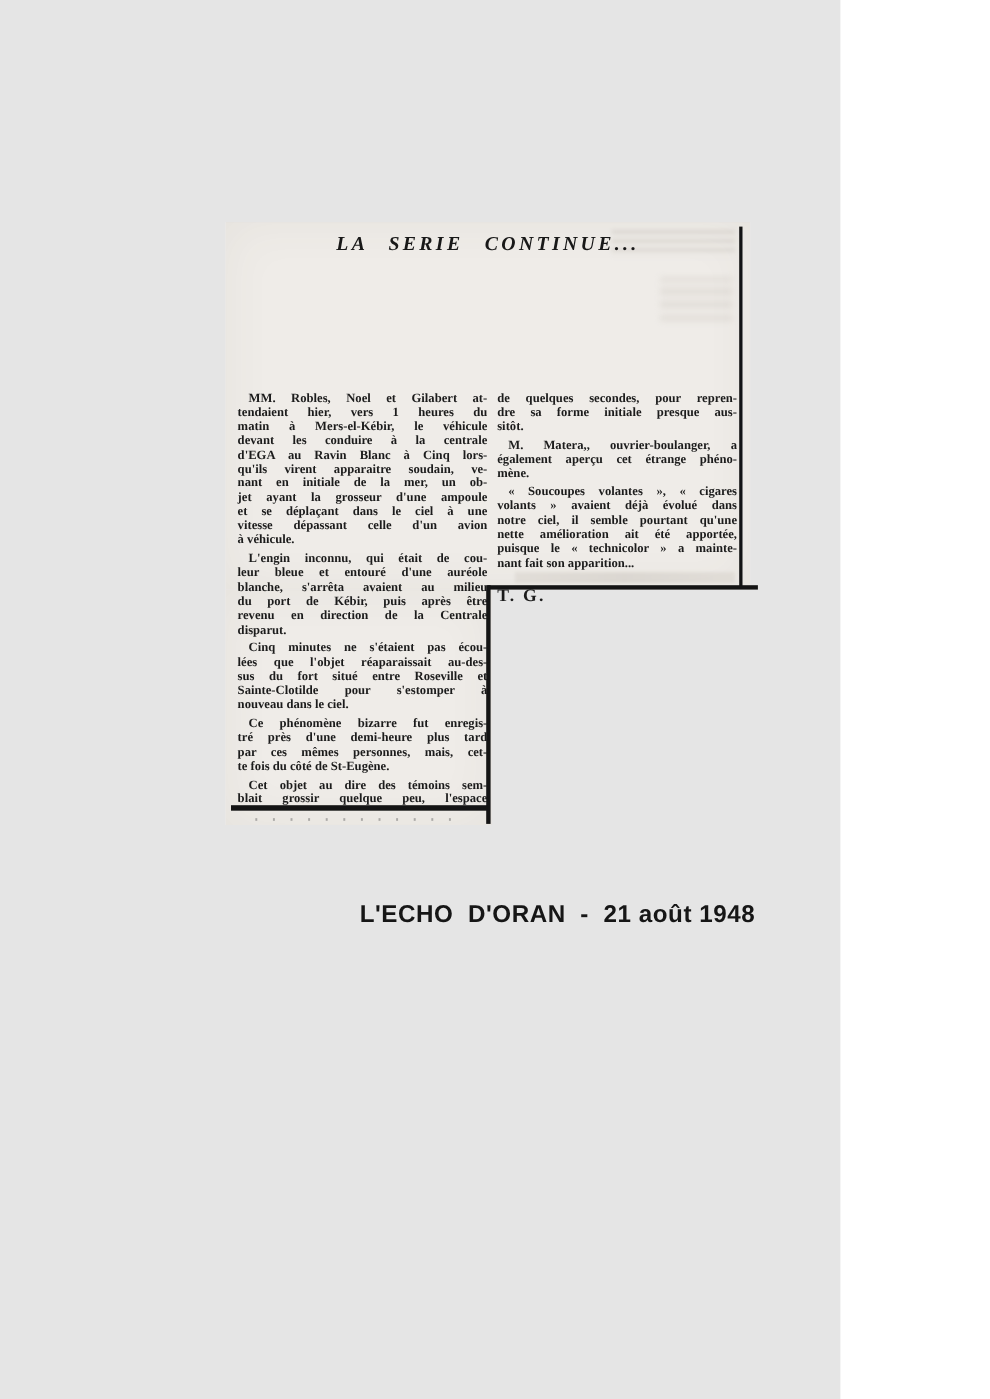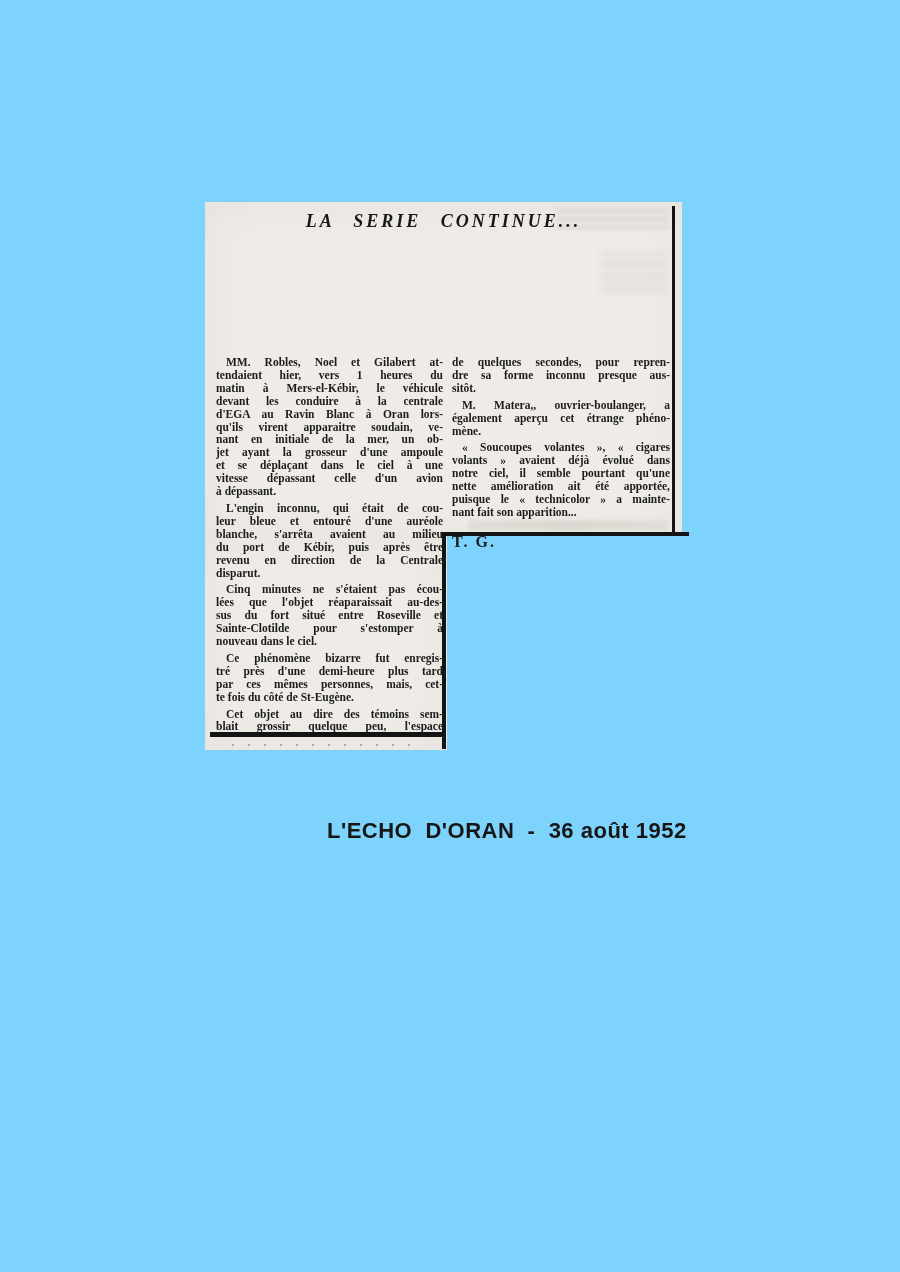--- a/index.html
+++ b/index.html
@@ -1,16 +1,16 @@
 <!DOCTYPE html>
 <html><head>
 <meta charset="utf-8">
 <style>
   html,body{margin:0;padding:0;background:#ffffff;}
-  .stage{position:relative;width:900px;height:1272px;background:#7dd3fc;overflow:hidden;
+  .stage{position:relative;width:764px;height:1272px;background:#e5e5e5;overflow:hidden;
          font-family:"Liberation Serif",serif;color:#1b1b1b;}
 
   
   .paper{position:absolute;background:#efece8;
          box-shadow:inset 0 0 45px rgba(90,80,70,.06);}
   .paper-top{left:205px;top:202px;width:477px;height:334px;}
   .paper-bottom{left:205px;top:536px;width:242px;height:214px;}
 
   
   .rule{position:absolute;background:#141414;}
@@ -71,27 +71,27 @@
   <div class="artifact a4"></div>
 
   <div class="kicker">LA SERIE CONTINUE...</div>
 
   <div class="col col-left">
     <div class="para">
       <div class="ln fi">MM. Robles, Noel et Gilabert at-</div>
       <div class="ln">tendaient hier, vers 1 heures du</div>
       <div class="ln">matin à Mers-el-Kébir, le véhicule</div>
       <div class="ln">devant les conduire à la centrale</div>
-      <div class="ln">d'EGA au Ravin Blanc à Oran lors-</div>
+      <div class="ln">d'EGA au Ravin Blanc à Cinq lors-</div>
       <div class="ln">qu'ils virent apparaitre soudain, ve-</div>
       <div class="ln">nant en initiale de la mer, un ob-</div>
       <div class="ln">jet ayant la grosseur d'une ampoule</div>
       <div class="ln">et se déplaçant dans le ciel à une</div>
       <div class="ln">vitesse dépassant celle d'un avion</div>
-      <div class="ln pl">à dépassant.</div>
+      <div class="ln pl">à véhicule.</div>
     </div>
     <div class="para">
       <div class="ln fi">L'engin inconnu, qui était de cou-</div>
       <div class="ln">leur bleue et entouré d'une auréole</div>
       <div class="ln">blanche, s'arrêta avaient au milieu</div>
       <div class="ln">du port de Kébir, puis après être</div>
       <div class="ln">revenu en direction de la Centrale</div>
       <div class="ln pl">disparut.</div>
     </div>
     <div class="para">
@@ -109,21 +109,21 @@
     </div>
     <div class="para">
       <div class="ln fi">Cet objet au dire des témoins sem-</div>
       <div class="ln">blait grossir quelque peu, l'espace</div>
     </div>
   </div>
 
   <div class="col col-right">
     <div class="para">
       <div class="ln">de quelques secondes, pour repren-</div>
-      <div class="ln">dre sa forme inconnu presque aus-</div>
+      <div class="ln">dre sa forme initiale presque aus-</div>
       <div class="ln pl">sitôt.</div>
     </div>
     <div class="para">
       <div class="ln fi">M. Matera,, ouvrier-boulanger, a</div>
       <div class="ln">également aperçu cet étrange phéno-</div>
       <div class="ln pl">mène.</div>
     </div>
     <div class="para">
       <div class="ln fi">« Soucoupes volantes », « cigares</div>
       <div class="ln">volants » avaient déjà évolué dans</div>
@@ -133,15 +133,15 @@
       <div class="ln pl">nant fait son apparition...</div>
     </div>
     <div class="sig">T. G.</div>
   </div>
 
   <div class="rule rule-right-v"></div>
   <div class="rule rule-step-h"></div>
   <div class="rule rule-step-v"></div>
   <div class="rule rule-bottom"></div>
 
-  <div class="caption">L'ECHO  D'ORAN  -  36 août 1952</div>
+  <div class="caption">L'ECHO  D'ORAN  -  21 août 1948</div>
 
 </div>
 
 </body></html>

